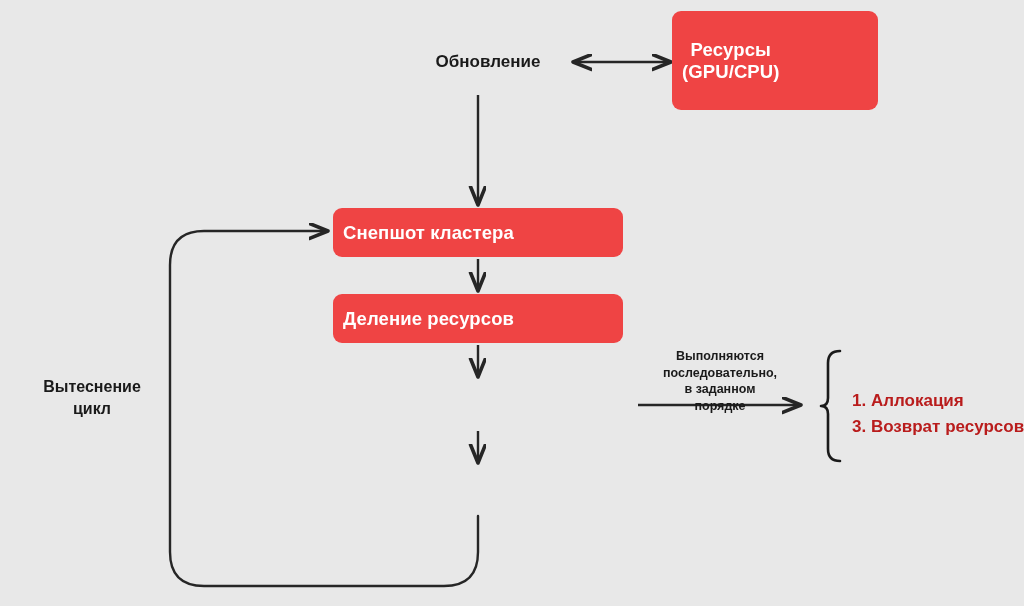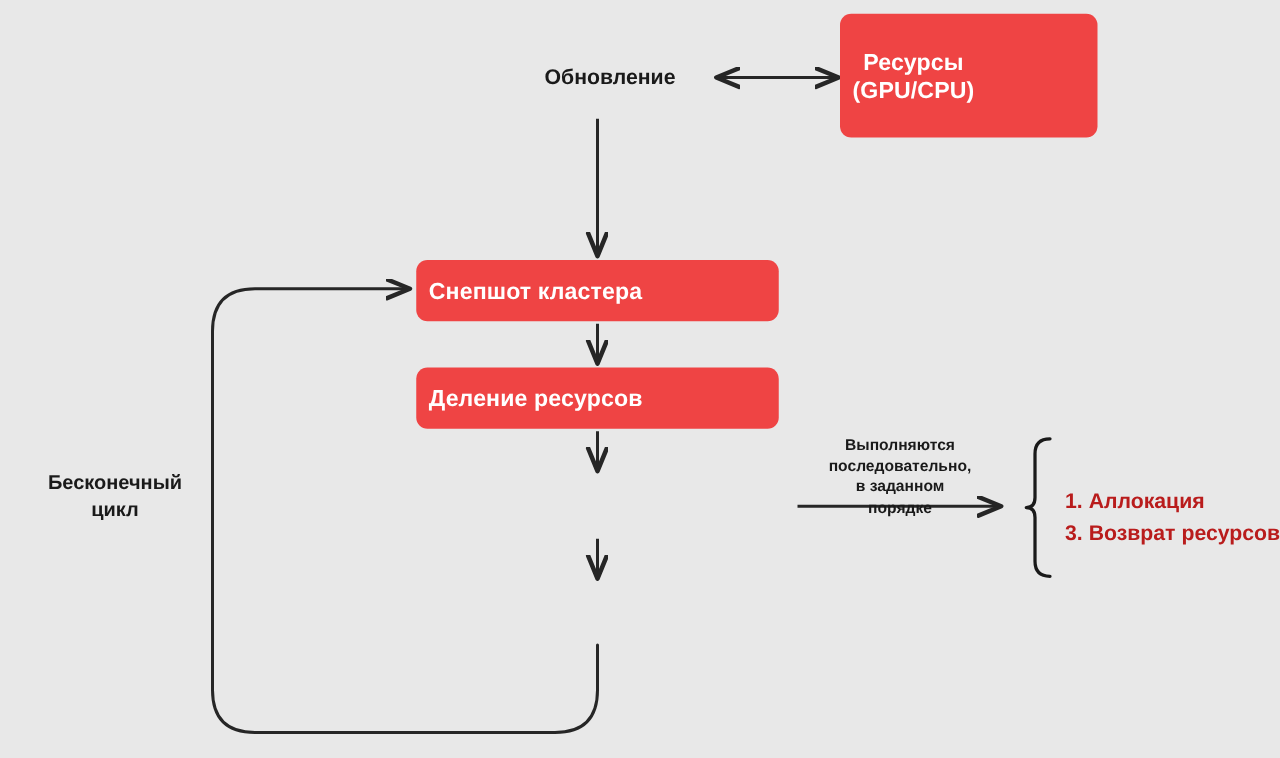--- a/index.html
+++ b/index.html
@@ -155,21 +155,21 @@
   <div class="node-box chain-box" id="node-snapshot">
     <span class="node-label">Снепшот кластера</span>
   </div>
 
   <div class="node-box chain-box" id="node-split">
     <span class="node-label">Деление ресурсов</span>
   </div>
 
 
 
-  <div class="plain-label" id="label-infinite-loop">Бесконечный
+  <div class="plain-label" id="label-infinite-loop">Вытеснение
 цикл</div>
 
   <div class="plain-label" id="label-sequential-note">Выполняются
 последовательно,
 в заданном
 порядке</div>
 
   <ul id="action-list">
     <li>1. Аллокация</li>
     <li>3. Возврат ресурсов</li>

